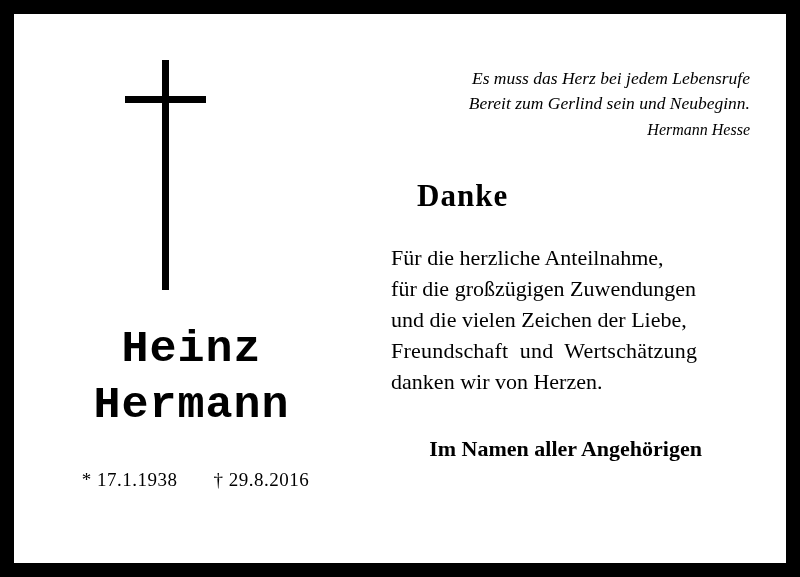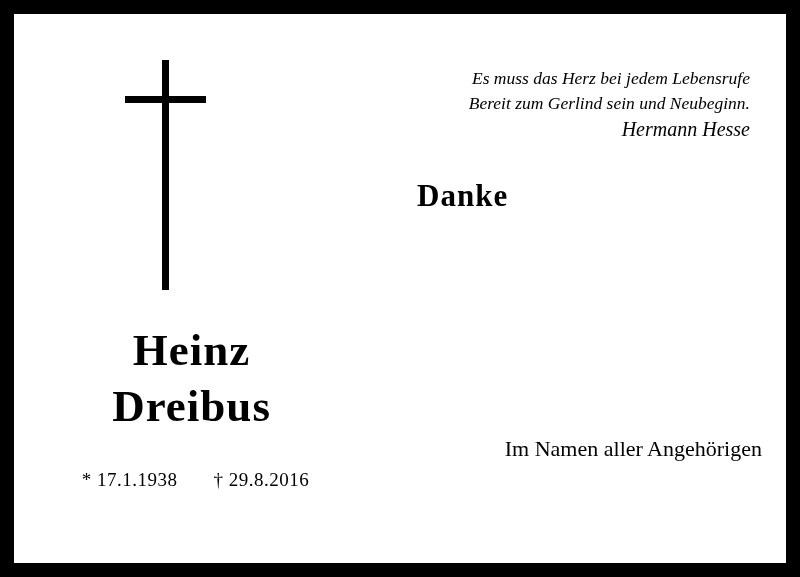--- a/index.html
+++ b/index.html
@@ -72,21 +72,21 @@
 
   
   .name-block {
     position: absolute;
     left: 0;
     right: 0;
     top: 308px;
     text-align: center;
   }
   .name-line {
-    font-family: Liberation Serif, serif;
+    font-family: Liberation Mono, monospace;
     font-weight: bold;
     font-size: 45px;
     line-height: 56px;
     letter-spacing: 1px;
   }
 
   
   .dates {
     position: absolute;
     left: 0;
@@ -105,21 +105,21 @@
     right: 36px;
     top: 52px;
     text-align: right;
     font-style: italic;
     font-size: 17.5px;
     line-height: 25px;
   }
   .verse .author {
     display: block;
     font-style: italic;
-    font-size: 20px;
+    font-size: 16px;
     margin-top: 1px;
   }
 
   
   .thanks-heading {
     position: absolute;
     left: 48px;
     top: 164px;
     font-weight: bold;
     font-size: 31px;
@@ -137,57 +137,65 @@
   }
   .body-text .line { display: block; white-space: pre; }
   .body-text .line.justify-wide { letter-spacing: 0.2px; }
 
   
   .signature {
     position: absolute;
     left: 0;
     right: 24px;
     top: 418px;
-    text-align: right;
+    text-align: center;
     font-size: 22px;
     line-height: 33px;
+    font-weight: bold;
   }
 </style>
 </head>
 <body>
 
 <div class="notice">
   <div class="notice-inner">
     <div class="columns">
 
       <div class="col-left">
         <div class="cross">
           <div class="vbar"></div>
           <div class="hbar"></div>
         </div>
 
         <div class="name-block">
           <div class="name-line">Heinz</div>
-          <div class="name-line">Dreibus</div>
+          <div class="name-line">Hermann</div>
         </div>
 
         <div class="dates">
           <span class="born">* 17.1.1938</span><span class="died">† 29.8.2016</span>
         </div>
       </div>
 
       <div class="col-right">
         <div class="verse">
           <div>Es muss das Herz bei jedem Lebensrufe</div>
           <div>Bereit zum Gerlind sein und Neubeginn.</div>
           <span class="author">Hermann Hesse</span>
         </div>
 
         <div class="thanks-heading">Danke</div>
 
+        <div class="body-text">
+          <span class="line">Für die herzliche Anteilnahme,</span>
+          <span class="line">für die großzügigen Zuwendungen</span>
+          <span class="line">und die vielen Zeichen der Liebe,</span>
+          <span class="line justify-wide">Freundschaft  und  Wertschätzung</span>
+          <span class="line">danken wir von Herzen.</span>
+        </div>
 
         <div class="signature">
           <div>Im Namen aller Angehörigen</div>
         </div>
       </div>
 
     </div>
   </div>
 </div>
 

